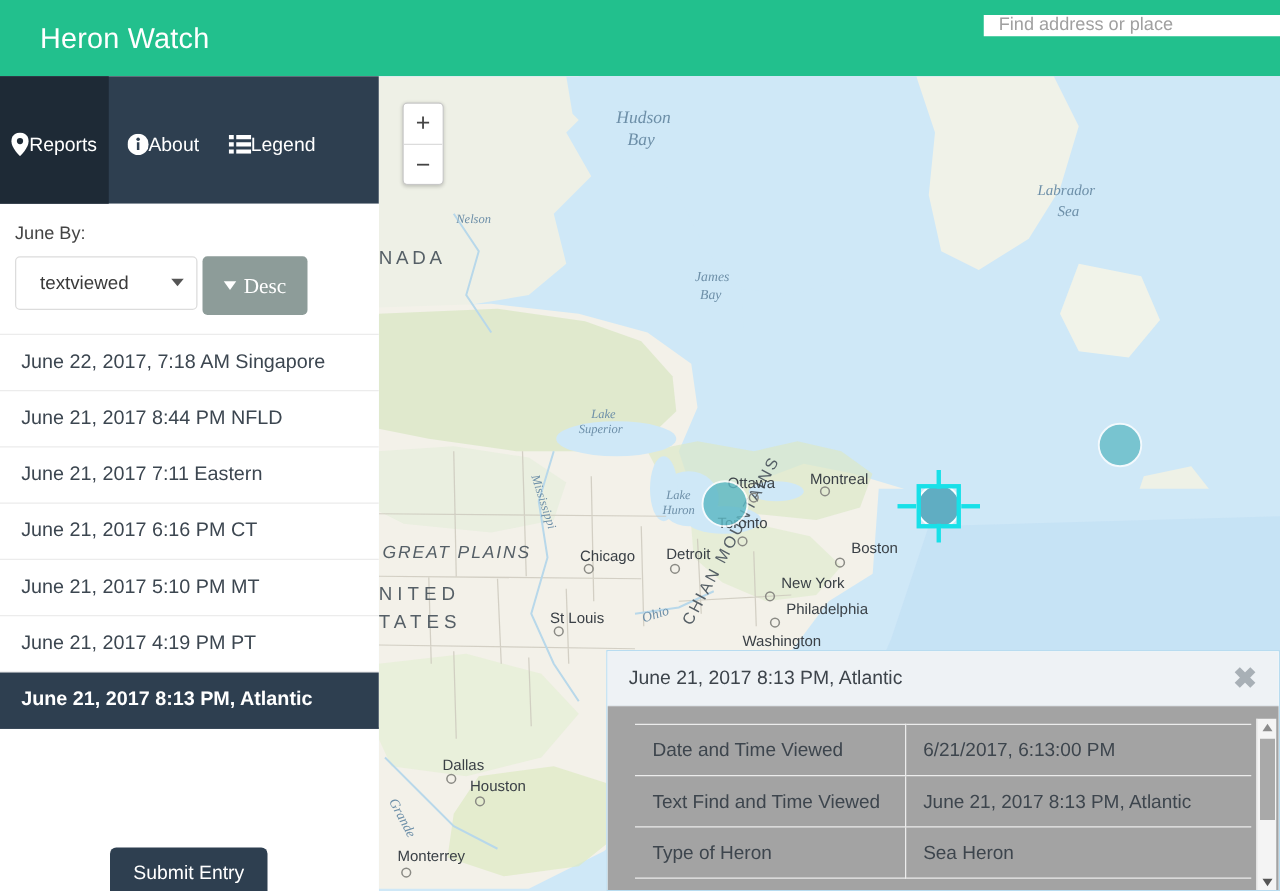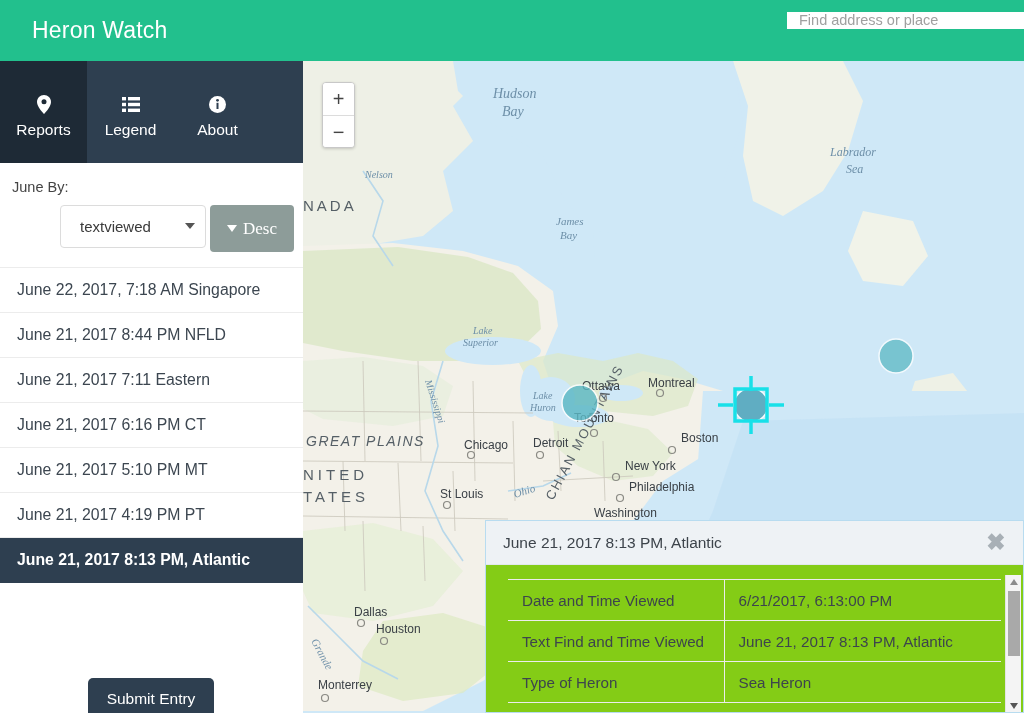--- a/index.html
+++ b/index.html
@@ -36,33 +36,33 @@
   .leftcol {
     position: absolute; left: 0; top: 61px; width: 303px; height: 652px;
     background: #ffffff; z-index: 5;
   }
   .navbar {
     height: 102px; background: #2e3f50;
     display: flex; align-items: stretch;
   }
   .navitem {
     width: 87px;
-    display: flex; flex-direction: column;
+    display: flex; 
     align-items: center; justify-content: center;
     color: #ffffff; cursor: pointer;
     padding-top: 6px;
   }
   .navitem.active { background: #1e2a36; }
   .navicon { height: 26px; display: flex; align-items: center; justify-content: center; }
   .navicon svg { display: block; }
   .navlabel { font-size: 15.5px; margin-top: 3px; }
 
   .sortbox { padding: 16px 0 0 12px; background: #fff; }
   .sortlabel { font-size: 14.5px; color: #444; margin-bottom: 10px; }
-  .sortrow { display: flex; align-items: flex-start; gap: 4px; margin-left: 48px; }
+  .sortrow { display: flex; align-items: flex-start; gap: 4px; }
   .selectwrap { position: relative; width: 146px; }
   .sortselect {
     width: 146px; height: 43px;
     border: 1px solid #dcdcdc; border-radius: 4px;
     background: #fff; color: #3a3a3a; font-size: 15px;
     padding: 0 26px 0 19px;
     font-family: "Liberation Sans", sans-serif;
     appearance: none; -webkit-appearance: none; -moz-appearance: none;
     outline: none;
   }
@@ -145,21 +145,21 @@
   }
   .popup-title { font-size: 15.5px; color: #3d444b; flex: 1; }
   .popup-close {
     width: 26px; height: 26px; cursor: pointer;
     display: flex; align-items: center; justify-content: center;
     color: #a8b0b6; font-size: 23px; font-weight: bold; line-height: 1;
     font-family: "Liberation Sans", sans-serif;
   }
   .popup-body {
     position: relative; height: 148px;
-    padding: 14px 22px 0 22px; background: #84cc16;
+    padding: 14px 22px 0 22px; background: #a3a3a3;
   }
   .ptable { width: 100%; border-collapse: collapse; table-layout: fixed; }
   .ptable td {
     height: 41px; font-size: 15.2px; color: #3d454d;
     border-bottom: 1px solid #ececec; padding: 0 0 0 14px;
     white-space: nowrap; overflow: hidden; text-overflow: ellipsis;
   }
   .ptable td.k { width: 216px; border-right: 1px solid #ececec; }
   .ptable tr:first-child td { border-top: 1px solid #ececec; }
 
@@ -373,40 +373,40 @@
         <span class="navicon">
           <svg width="14" height="19" viewBox="0 0 14 19">
             <path d="M7 0C3.1 0 0 3.1 0 7c0 5.2 7 12 7 12s7-6.8 7-12c0-3.9-3.1-7-7-7z" fill="#fff"></path>
             <circle cx="7" cy="6.8" r="2.5" fill="#1e2a36"></circle>
           </svg>
         </span>
         <span class="navlabel">Reports</span>
       </div>
       <div class="navitem">
         <span class="navicon">
+          <svg width="17" height="17" viewBox="0 0 17 17">
+            <circle cx="8.5" cy="8.5" r="8.5" fill="#fff"></circle>
+            <rect x="7.5" y="6.8" width="2" height="6.2" fill="#2e3f50"></rect>
+            <circle cx="8.5" cy="4.3" r="1.4" fill="#2e3f50"></circle>
+          </svg>
+        </span>
+        <span class="navlabel">About</span>
+      </div>
+      <div class="navitem">
+        <span class="navicon">
           <svg width="18" height="15" viewBox="0 0 18 15">
             <rect x="0" y="0" width="4" height="3.4" fill="#fff"></rect>
             <rect x="6" y="0" width="12" height="3.4" fill="#fff"></rect>
             <rect x="0" y="5.8" width="4" height="3.4" fill="#fff"></rect>
             <rect x="6" y="5.8" width="12" height="3.4" fill="#fff"></rect>
             <rect x="0" y="11.6" width="4" height="3.4" fill="#fff"></rect>
             <rect x="6" y="11.6" width="12" height="3.4" fill="#fff"></rect>
           </svg>
         </span>
         <span class="navlabel">Legend</span>
-      </div>
-      <div class="navitem">
-        <span class="navicon">
-          <svg width="17" height="17" viewBox="0 0 17 17">
-            <circle cx="8.5" cy="8.5" r="8.5" fill="#fff"></circle>
-            <rect x="7.5" y="6.8" width="2" height="6.2" fill="#2e3f50"></rect>
-            <circle cx="8.5" cy="4.3" r="1.4" fill="#2e3f50"></circle>
-          </svg>
-        </span>
-        <span class="navlabel">About</span>
       </div>
     </div>
 
     <div class="sortbox">
       <div class="sortlabel">June By:</div>
       <div class="sortrow">
         <div class="selectwrap">
           <select class="sortselect">
             <option>textviewed</option>
           </select>

